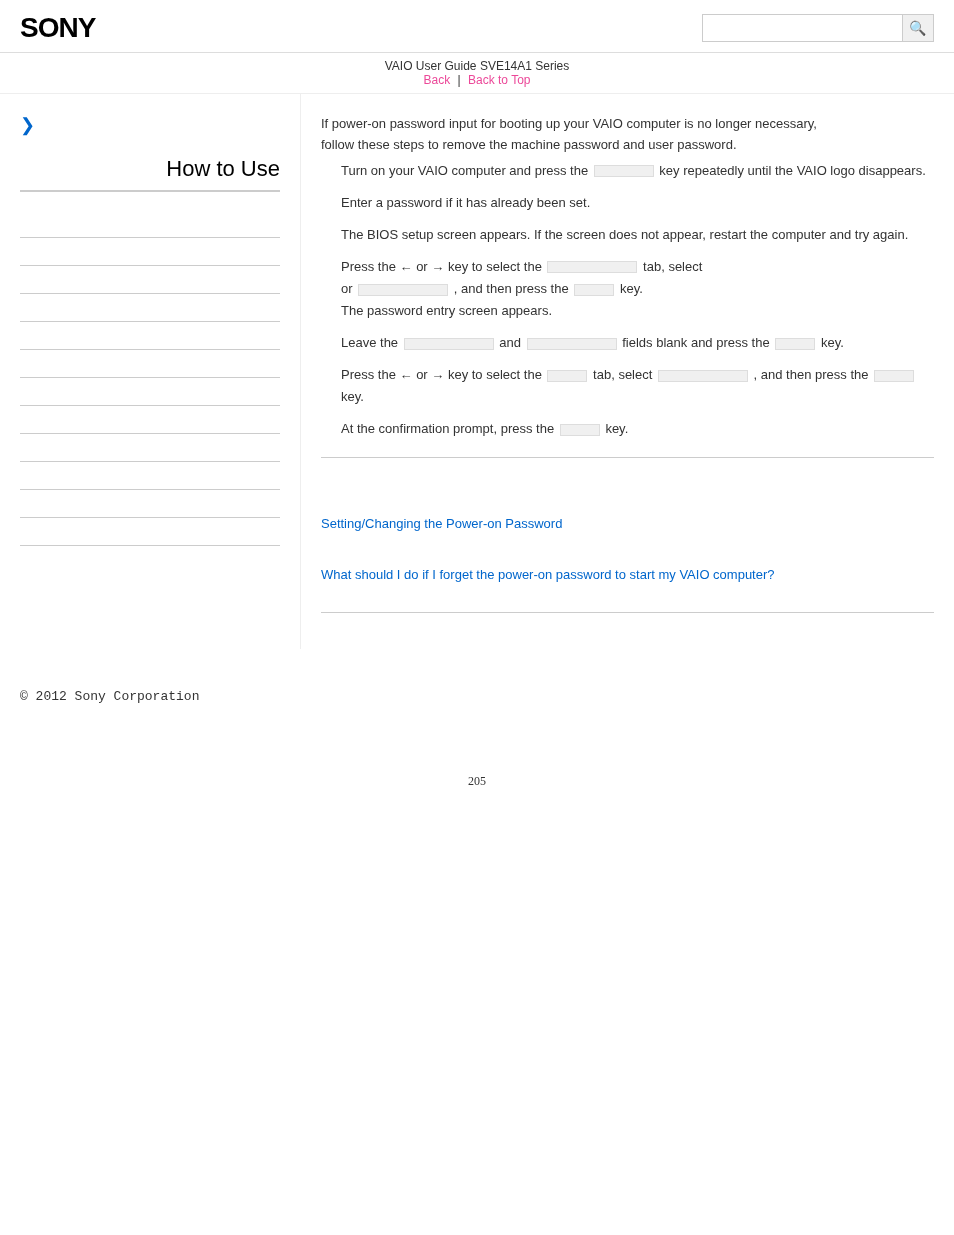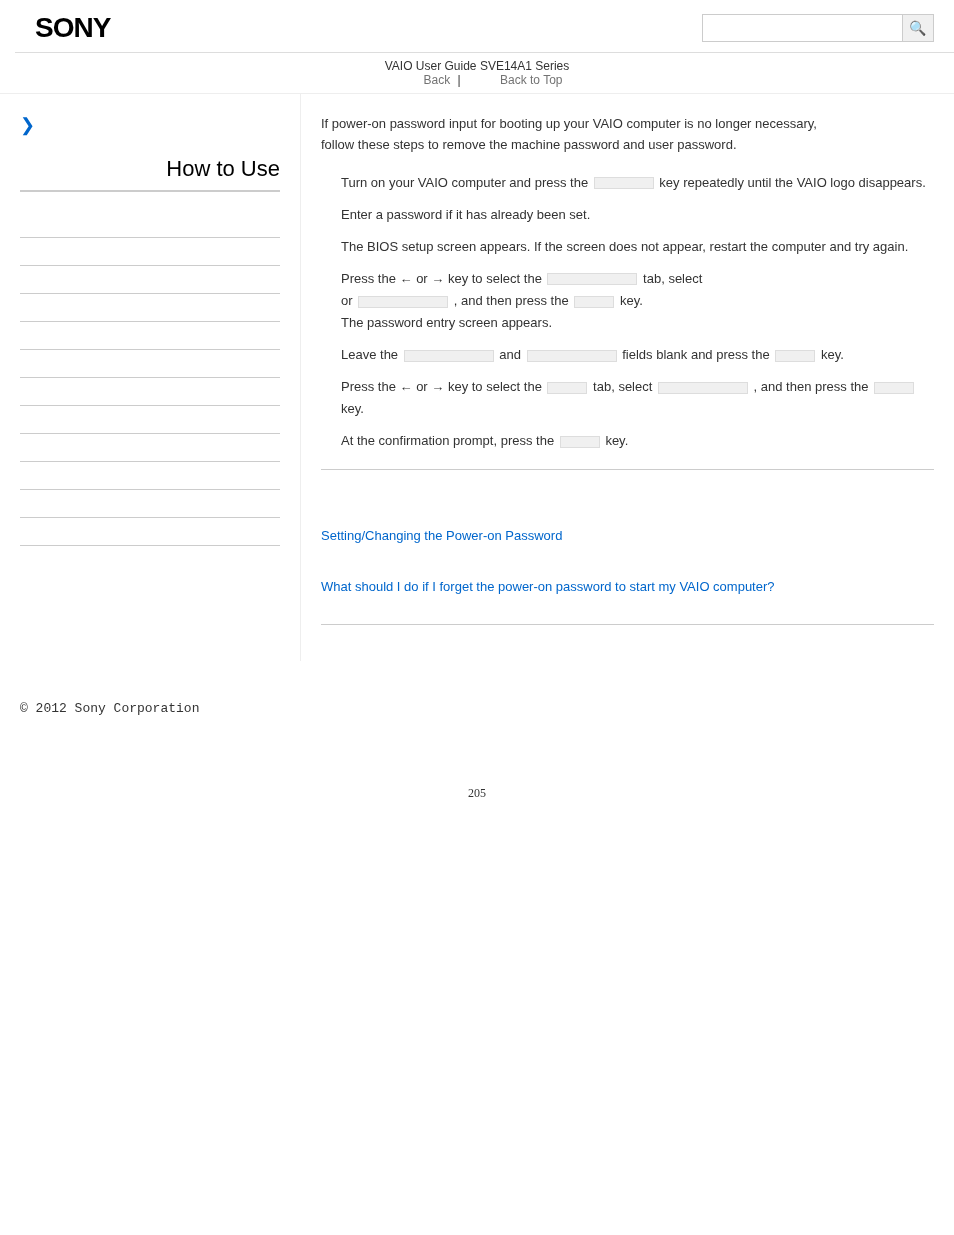--- a/index.html
+++ b/index.html
@@ -12,21 +12,20 @@
       min-height: 1235px;
     }
 
     
     .header {
       display: flex;
       align-items: center;
       justify-content: space-between;
       padding: 12px 20px 8px 20px;
       border-bottom: 1px solid #ddd;
-      margin-left: 15px;
     }
     .sony-logo {
       font-size: 28px;
       font-weight: 900;
       letter-spacing: -1px;
       color: #000;
       font-family: Arial, Helvetica, sans-serif;
     }
     .search-area {
       display: flex;
@@ -59,23 +58,22 @@
       display: flex;
       justify-content: space-between;
       align-items: center;
       padding: 6px 20px;
       font-size: 12px;
       color: #333;
       border-bottom: 1px solid #eee;
       flex-direction: column;
     }
     .breadcrumb-bar .nav-links a {
-      color: #737373;
+      color: #ec4899;
       text-decoration: none;
-      margin-left: 32px;
     }
     .breadcrumb-bar .nav-links .sep {
       margin: 0 4px;
       color: #333;
     }
 
     
     .main-content {
       display: flex;
       padding: 0;
@@ -114,21 +112,21 @@
     
     .content-area {
       flex: 1;
       padding: 20px 20px 20px 20px;
       border-left: 1px solid #eee;
     }
 
     .content-intro {
       font-size: 13px;
       line-height: 1.6;
-      margin-bottom: 16px;
+      margin-bottom: 4px;
     }
 
     .steps-container {
       padding-left: 20px;
     }
 
     .step-item {
       font-size: 13px;
       line-height: 1.7;
       margin-bottom: 10px;

